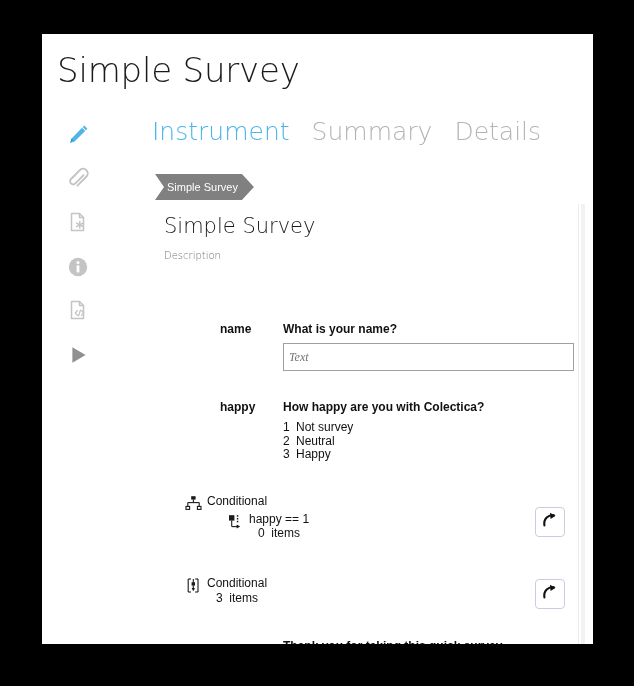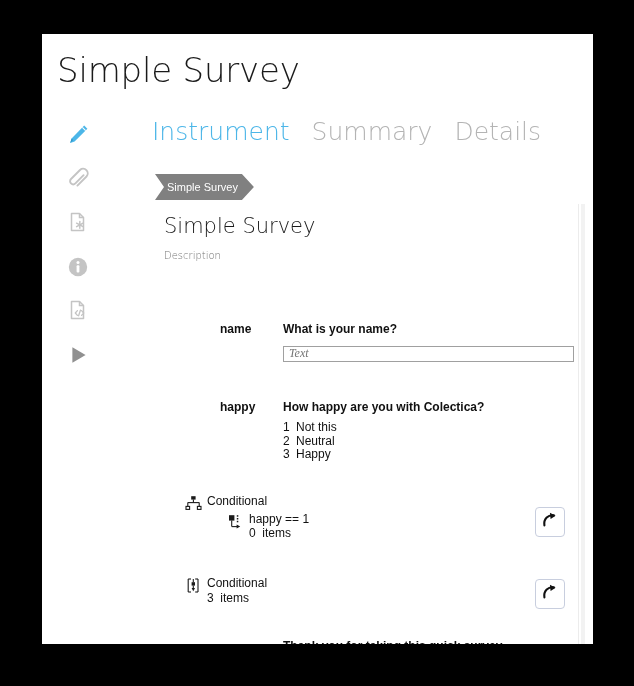--- a/index.html
+++ b/index.html
@@ -149,21 +149,21 @@
   }
   .q-text {
     font-size: 12px;
     font-weight: bold;
     color: #111111;
     margin: 0 0 7px 0;
   }
   .q-input {
     box-sizing: border-box;
     width: 291px;
-    height: 16px;
+    height: 28px;
     border: 1px solid #a0a0a0;
     background: #ffffff;
     font-family: "Liberation Serif", serif;
     font-style: italic;
     font-size: 12px;
     color: #9a9a9a;
     padding: 0 5px;
     outline: none;
   }
   .q-codes { margin-top: 2px; }
@@ -199,20 +199,21 @@
   .block-label {
     font-size: 12px;
     color: #111111;
     line-height: 15px;
   }
   .block-sub {
     font-size: 12px;
     color: #111111;
     line-height: 14px;
     white-space: pre;
+    text-align: center;
   }
   .block-child {
     position: absolute;
     left: 184px;
     display: flex;
     align-items: flex-start;
   }
   .goto-button {
     position: absolute;
     right: 28px;
@@ -354,21 +355,21 @@
         <p class="q-text">What is your name?</p>
         <input class="q-input" type="text" placeholder="Text" style="">
       </div>
     </div>
 
     <div class="question" style="top:196px;">
       <div class="q-name">happy</div>
       <div class="q-body">
         <p class="q-text">How happy are you with Colectica?</p>
         <div class="q-codes">
-          <div class="q-code-row"><span class="q-code-num">1</span><span>Not this</span></div>
+          <div class="q-code-row"><span class="q-code-num">1</span><span>Not survey</span></div>
           <div class="q-code-row"><span class="q-code-num">2</span><span>Neutral</span></div>
           <div class="q-code-row"><span class="q-code-num">3</span><span>Happy</span></div>
         </div>
       </div>
     </div>
 
     <div class="block" style="top:290px; height:56px;">
       <div class="block-head" style="top:0;">
         <span class="block-icon">
           <svg width="17" height="17" viewBox="0 0 17 17">

